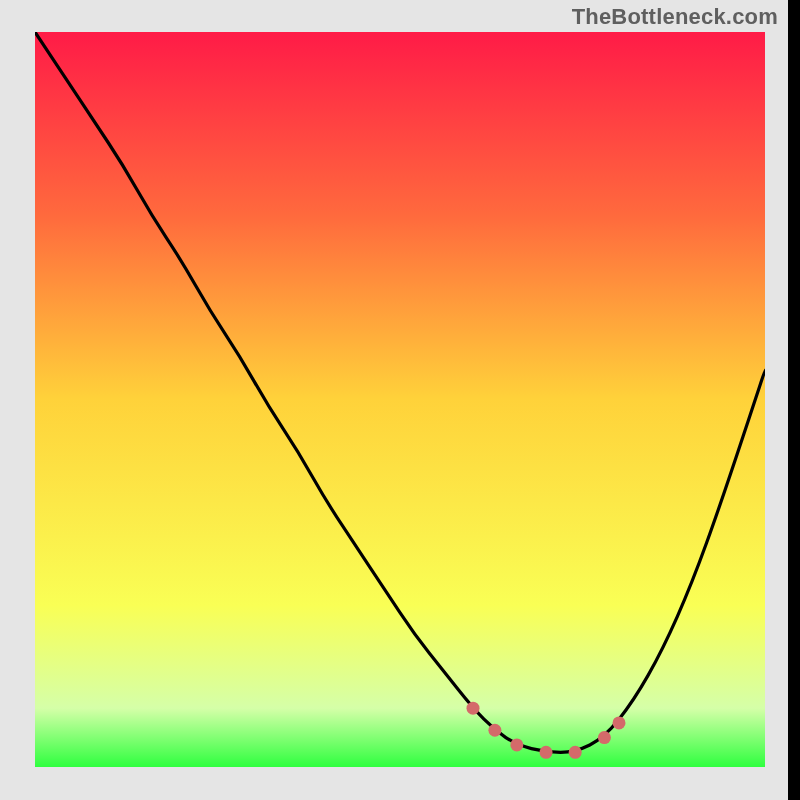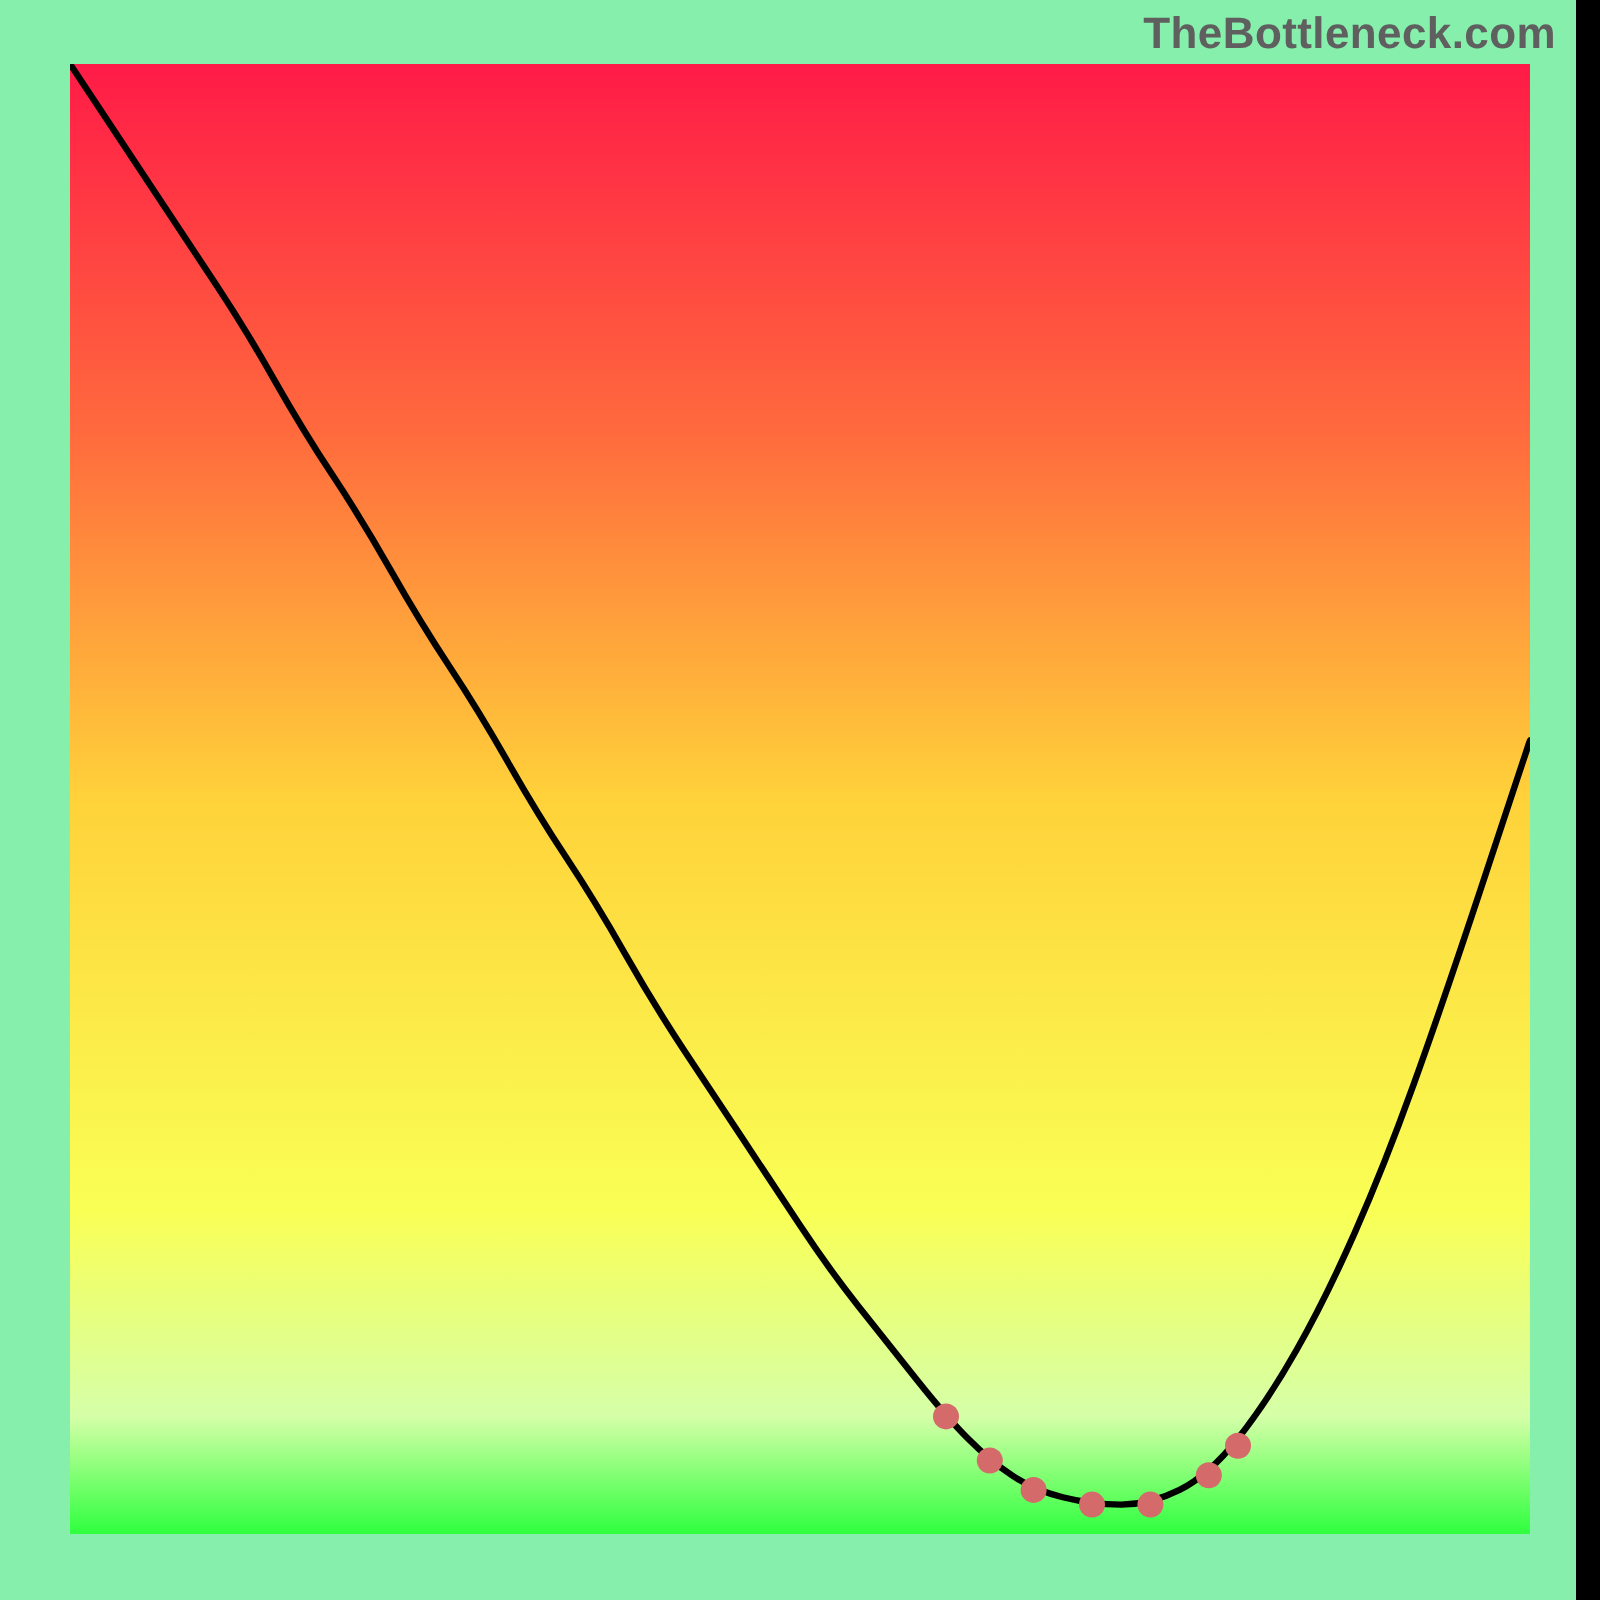--- a/index.html
+++ b/index.html
@@ -7,21 +7,21 @@
     padding: 0;
     width: 800px;
     height: 800px;
     background: #000;
     overflow: hidden;
   }
   .chart-container {
     position: relative;
     width: 788px;
     height: 800px;
-    background: #86efac;
+    background: #e5e5e5;
   }
   .watermark {
     position: absolute;
     top: 4px;
     right: 10px;
     font-family: Arial, Helvetica, sans-serif;
     font-size: 22px;
     font-weight: 600;
     color: #5f5f5f;
     letter-spacing: 0.2px;

